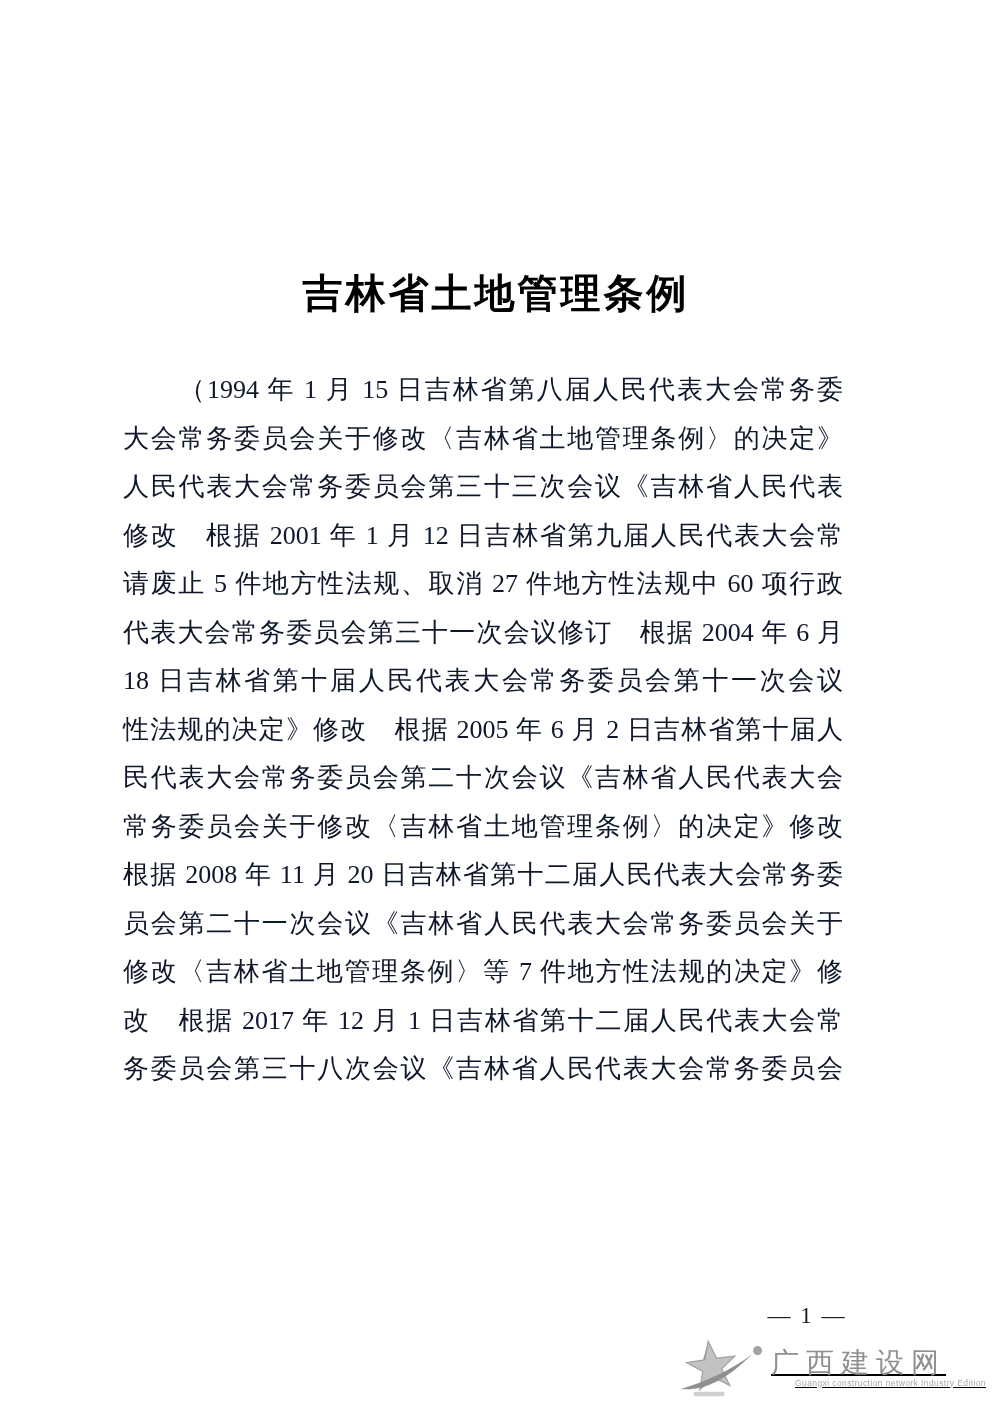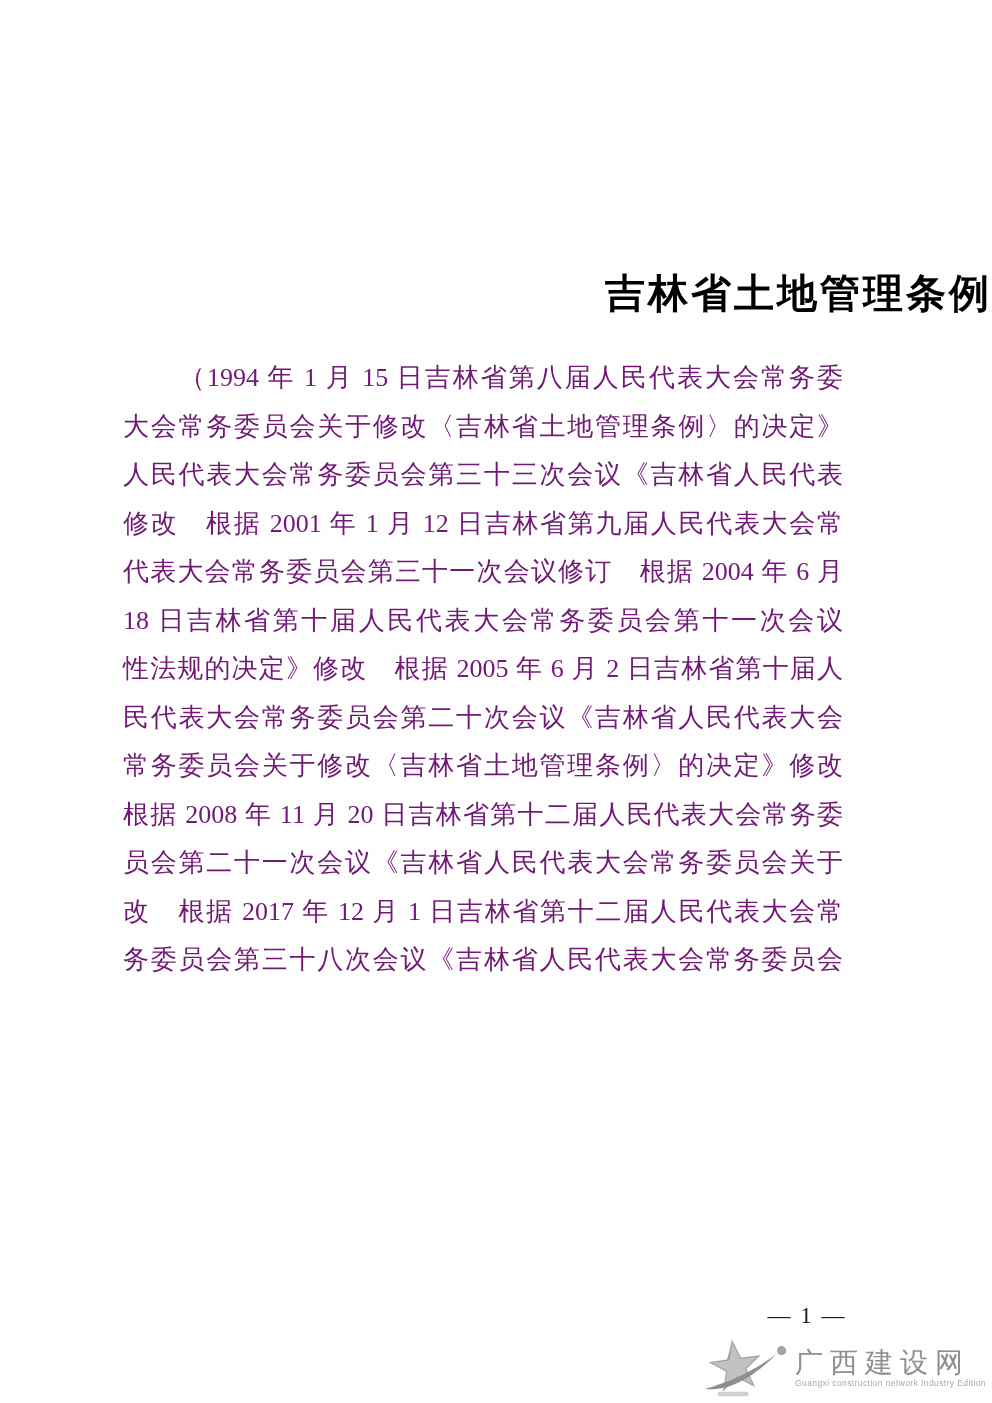--- a/index.html
+++ b/index.html
@@ -14,34 +14,34 @@
     background: #ffffff;
     overflow: hidden;
     margin: 0 auto;
   }
   .doc-title {
     position: absolute;
     top: 268px;
     left: 0;
     width: 992px;
     margin: 0;
-    text-align: right;
+    text-align: center;
     font-family: "DejaVu Sans", "Liberation Sans", sans-serif;
     font-weight: 700;
     font-size: 40px;
     line-height: 50px;
     letter-spacing: 3px;
     color: #000000;
   }
   .doc-body {
     position: absolute;
-    top: 354px;
+    top: 366px;
     left: 123px;
     width: 720px;
-    color: #701a75;
+    color: #0f172a;
   }
   .body-line {
     font-family: "Liberation Serif", "DejaVu Serif", serif;
     font-size: 26px;
     line-height: 48.5px;
     height: 48.5px;
     white-space: nowrap;
     text-align: justify;
     text-align-last: justify;
     text-justify: inter-character;
@@ -61,20 +61,21 @@
     color: #1c1c1c;
     letter-spacing: 2px;
   }
   .watermark {
     position: absolute;
     right: 6px;
     bottom: 3px;
     display: flex;
     align-items: center;
     gap: 4px;
+    text-decoration: underline;
   }
   .wm-star {
     width: 92px;
     height: 64px;
     flex: 0 0 auto;
   }
   .wm-text {
     display: flex;
     flex-direction: column;
     align-items: flex-start;
@@ -87,41 +88,44 @@
     color: #8f8f8f;
     white-space: nowrap;
   }
   .wm-en {
     font-family: "Liberation Sans", "DejaVu Sans", sans-serif;
     font-size: 8.5px;
     line-height: 11px;
     color: #a8a8a8;
     letter-spacing: 0.4px;
     white-space: nowrap;
+    margin-left: 24px;
   }
 </style>
 </head>
 <body>
 
 <div class="page">
 
   <h1 class="doc-title">吉林省土地管理条例</h1>
 
   <div class="doc-body">
     <div class="body-line">　　（1994 年 1 月 15 日吉林省第八届人民代表大会常务委</div>
     <div class="body-line">大会常务委员会关于修改〈吉林省土地管理条例〉的决定》</div>
     <div class="body-line">人民代表大会常务委员会第三十三次会议《吉林省人民代表</div>
     <div class="body-line">修改　根据 2001 年 1 月 12 日吉林省第九届人民代表大会常</div>
+    <div class="body-line">请废止 5 件地方性法规、取消 27 件地方性法规中 60 项行政</div>
     <div class="body-line">代表大会常务委员会第三十一次会议修订　根据 2004 年 6 月</div>
     <div class="body-line">18 日吉林省第十届人民代表大会常务委员会第十一次会议</div>
     <div class="body-line">性法规的决定》修改　根据 2005 年 6 月 2 日吉林省第十届人</div>
     <div class="body-line">民代表大会常务委员会第二十次会议《吉林省人民代表大会</div>
     <div class="body-line">常务委员会关于修改〈吉林省土地管理条例〉的决定》修改</div>
     <div class="body-line">根据 2008 年 11 月 20 日吉林省第十二届人民代表大会常务委</div>
     <div class="body-line">员会第二十一次会议《吉林省人民代表大会常务委员会关于</div>
+    <div class="body-line">修改〈吉林省土地管理条例〉等 7 件地方性法规的决定》修</div>
     <div class="body-line">改　根据 2017 年 12 月 1 日吉林省第十二届人民代表大会常</div>
     <div class="body-line">务委员会第三十八次会议《吉林省人民代表大会常务委员会</div>
   </div>
 
   <div class="page-number">— 1 —</div>
 
   <div class="watermark">
     <svg class="wm-star" viewBox="0 0 100 70" xmlns="http://www.w3.org/2000/svg" aria-hidden="true">
 
       <polygon points="36,6 45.2,24.3 65,22 50.8,35.9 59.5,54.1 41.5,44.9 26.9,58.7 30.1,38.8 12.4,29.1 32.4,26.1" fill="#c2c2c2" stroke="#a6a6a6" stroke-width="1.5"></polygon>

